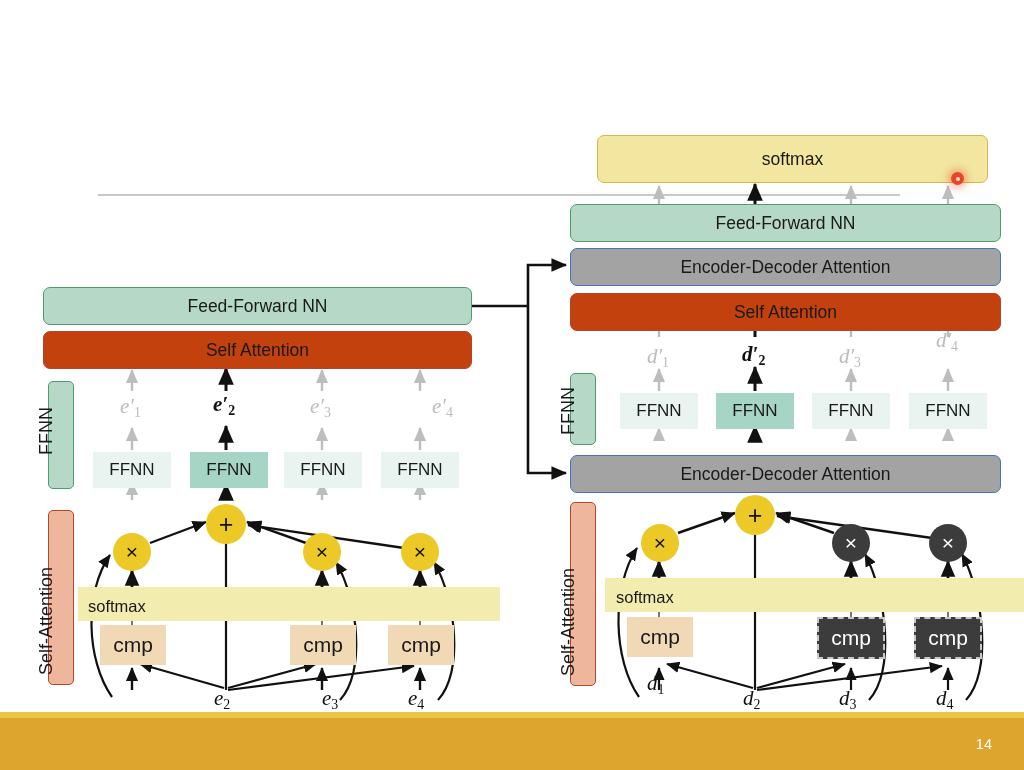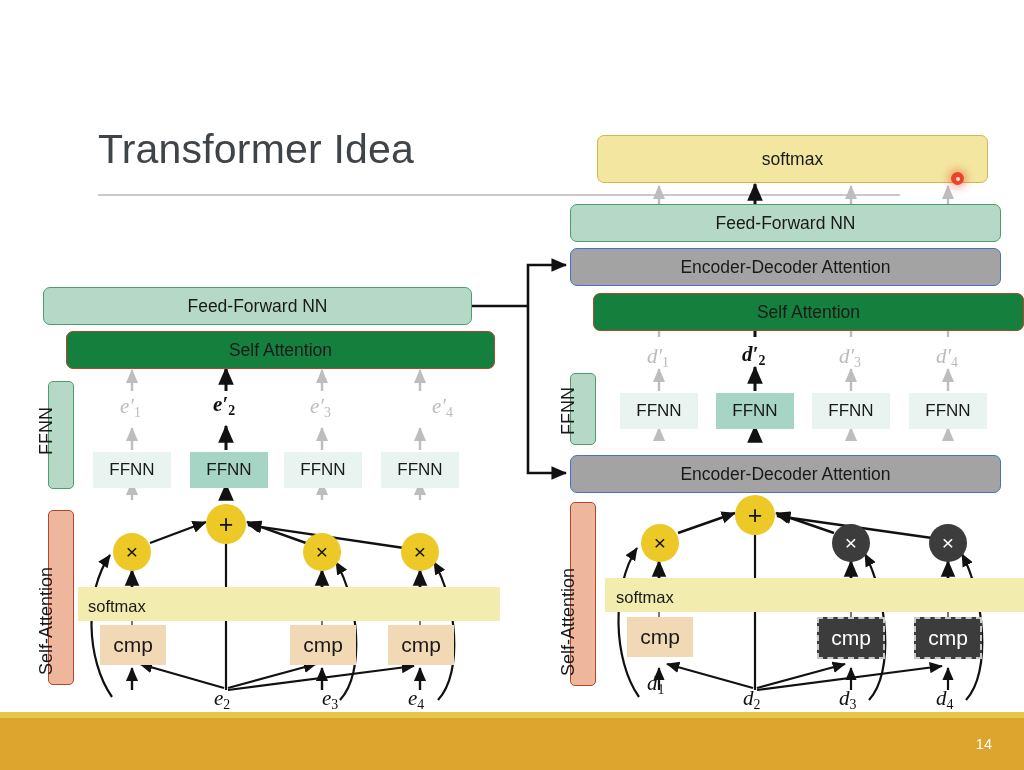--- a/index.html
+++ b/index.html
@@ -41,21 +41,21 @@
     font-size:14.5px; color:#ffffff;
   }
 
   
   .bar {
     position:absolute; border-radius:7px; border:1.6px solid;
     display:flex; align-items:center; justify-content:center;
     font-size:17.5px; color:#1a1a1a; white-space:nowrap;
   }
   .bar.green  { background:#b6d9c7; border-color:#4e9c6b; }
-  .bar.salmon { background:#15803d; border-color:#b1462a;margin-left:23px; }
+  .bar.salmon { background:#c2410c; border-color:#b1462a; }
   .bar.blue   { background:#a3a3a3; border-color:#4472c4; }
   .bar.yellow { background:#f2e6a0; border-color:#d6b64a; }
 
   
   .ffnn-cell {
     position:absolute; display:flex; align-items:center; justify-content:center;
     font-size:17px; color:#1a1a1a; background:#e9f4f1;
   }
   .ffnn-cell.active { background:#a6d4c5; }
 
@@ -124,21 +124,20 @@
   .reddot::after {
     content:""; width:4px; height:4px; border-radius:50%;
     background:#ffd9c8;
   }
 </style>
 </head>
 <body>
 
 <div id="slide">
 
-  <div class="title">Transformer Idea</div>
   <div class="title-rule"></div>
 
   <svg class="overlay" viewBox="0 0 1024 770">
     <defs>
       <marker id="ahB" markerWidth="7" markerHeight="7" refX="5.6" refY="3" orient="auto" markerUnits="strokeWidth">
         <path d="M0,0.4 L6,3 L0,5.6 z" fill="#111"></path>
       </marker>
       <marker id="ahG" markerWidth="7" markerHeight="7" refX="5.6" refY="3" orient="auto" markerUnits="strokeWidth">
         <path d="M0,0.4 L6,3 L0,5.6 z" fill="#bdbdbd"></path>
       </marker>
@@ -303,21 +302,21 @@
   <div class="reddot" style="left:951px; top:172px;"></div>
 
   <div class="bar green" style="left:570px; top:204px; width:431px; height:38px;">Feed-Forward NN</div>
   <div class="bar blue" style="left:570px; top:248px; width:431px; height:38px;">Encoder-Decoder Attention</div>
   <div class="bar salmon" style="left:570px; top:293px; width:431px; height:38px;">Self Attention</div>
   <div class="bar blue" style="left:570px; top:455px; width:431px; height:38px;">Encoder-Decoder Attention</div>
 
   <div class="tok dim" style="left:647px; top:344px;"><span class="pr">d</span>′<sub>1</sub></div>
   <div class="tok" style="left:742px; top:342px; font-weight:bold;"><span class="pr">d</span>′<sub>2</sub></div>
   <div class="tok dim" style="left:839px; top:344px;"><span class="pr">d</span>′<sub>3</sub></div>
-  <div class="tok dim" style="left:936px; top:344px;"><span class="pr">d</span>′<sub>4</sub></div>
+  <div class="tok dim" style="left:936px; top:328px;"><span class="pr">d</span>′<sub>4</sub></div>
 
   <div class="ffnn-cell" style="left:620px; top:393px; width:78px; height:36px;">FFNN</div>
   <div class="ffnn-cell active" style="left:716px; top:393px; width:78px; height:36px;">FFNN</div>
   <div class="ffnn-cell" style="left:812px; top:393px; width:78px; height:36px;">FFNN</div>
   <div class="ffnn-cell" style="left:909px; top:393px; width:78px; height:36px;">FFNN</div>
 
   <div class="circ" style="left:641px; top:524px; width:38px; height:38px;">×</div>
   <div class="circ big" style="left:735px; top:495px; width:40px; height:40px;">+</div>
   <div class="circ dark" style="left:832px; top:524px; width:38px; height:38px;">×</div>
   <div class="circ dark" style="left:929px; top:524px; width:38px; height:38px;">×</div>

